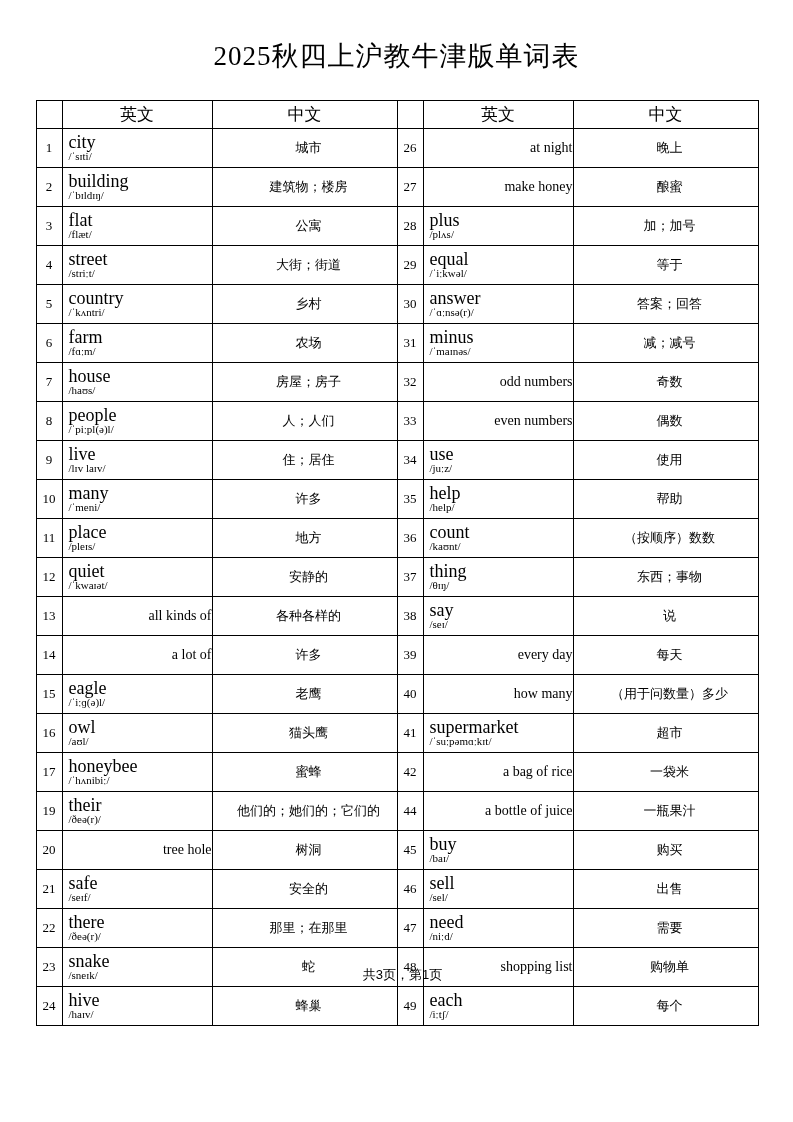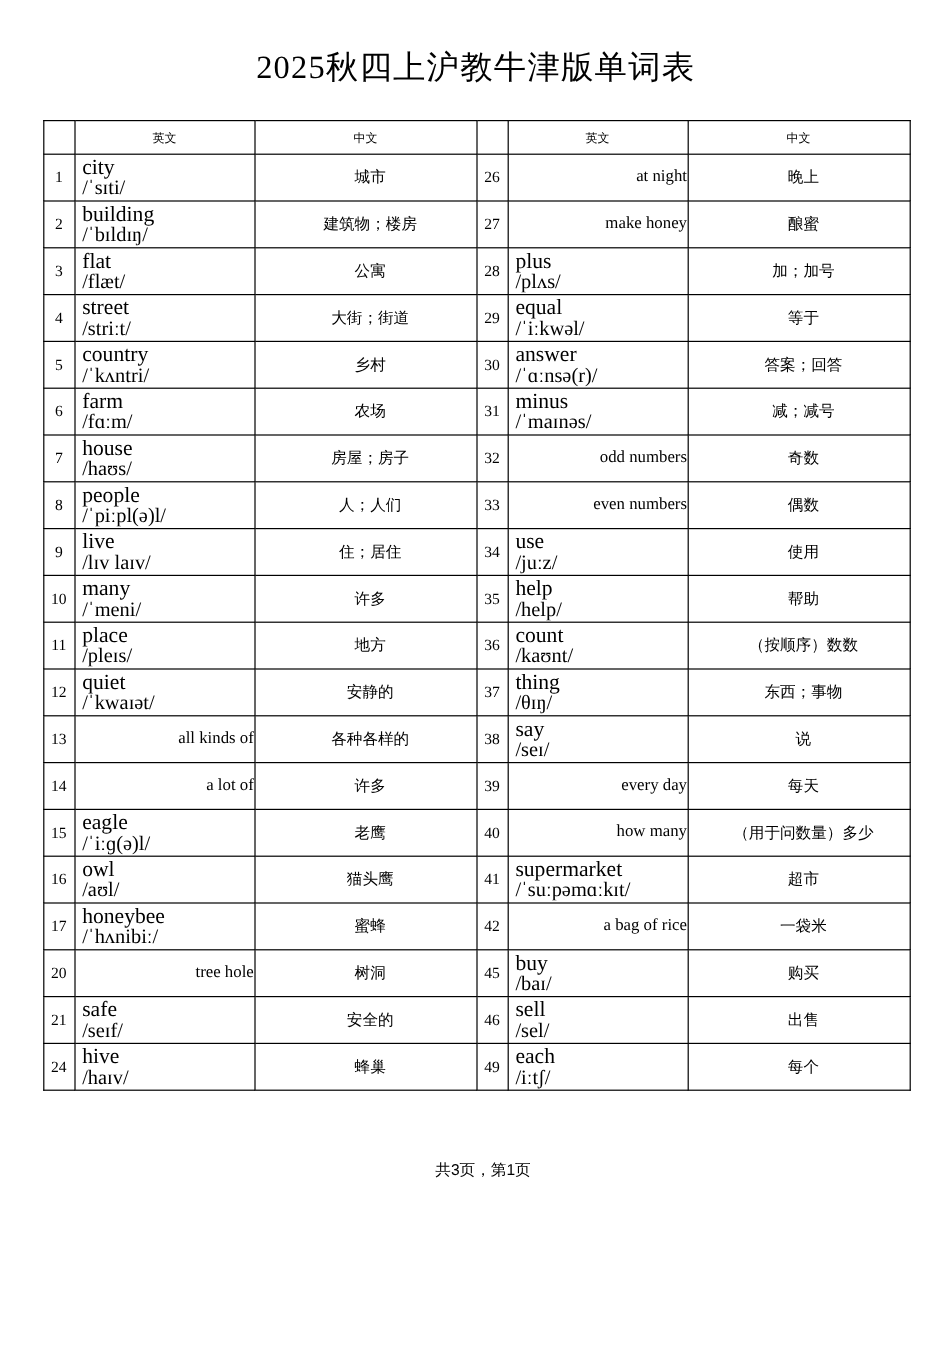--- a/index.html
+++ b/index.html
@@ -42,21 +42,21 @@
   }
   table.word-table th,
   table.word-table td {
     border: 1px solid #000;
     padding: 0;
     vertical-align: middle;
   }
   table.word-table th {
     height: 27px;
     font-weight: 400;
-    font-size: 10px;
+    font-size: 17px;
     font-family: "Liberation Sans", sans-serif;
     text-align: center;
     margin-left: 29px;
   }
   .col-num { width: 26px; }
   .col-en  { width: 150px; }
   .col-cn  { width: 185px; }
 
   table.word-table td.num {
     text-align: center;
@@ -76,21 +76,21 @@
   }
   td.row-cell { height: 38px; }
   .en-word {
     display: block;
     font-size: 18px;
     font-family: "Liberation Serif", serif;
     line-height: 1.05;
   }
   .en-phon {
     display: block;
-    font-size: 17px;
+    font-size: 11px;
     font-family: "Liberation Serif", serif;
     line-height: 1.05;
     margin-top: -1px;
   }
   .en-word.single {
     font-size: 14px;
     line-height: 1.0;
     text-align: right;
   }
   .footer {
@@ -355,20 +355,33 @@
               <span class="en-phon">/ˈhʌnibiː/</span>
             </td>
             <td class="cn row-cell">蜜蜂</td>
             <td class="num row-cell">42</td>
             <td class="en row-cell">
               <span class="en-word single">a bag of rice</span>
             </td>
             <td class="cn row-cell">一袋米</td>
           </tr>
           <tr>
+            <td class="num row-cell">19</td>
+            <td class="en row-cell">
+              <span class="en-word">their</span>
+              <span class="en-phon">/ðeə(r)/</span>
+            </td>
+            <td class="cn row-cell">他们的；她们的；它们的</td>
+            <td class="num row-cell">44</td>
+            <td class="en row-cell">
+              <span class="en-word single">a bottle of juice</span>
+            </td>
+            <td class="cn row-cell">一瓶果汁</td>
+          </tr>
+          <tr>
             <td class="num row-cell">20</td>
             <td class="en row-cell">
               <span class="en-word single">tree hole</span>
             </td>
             <td class="cn row-cell">树洞</td>
             <td class="num row-cell">45</td>
             <td class="en row-cell">
               <span class="en-word">buy</span>
               <span class="en-phon">/baɪ/</span>
             </td>
@@ -380,20 +393,47 @@
               <span class="en-word">safe</span>
               <span class="en-phon">/seɪf/</span>
             </td>
             <td class="cn row-cell">安全的</td>
             <td class="num row-cell">46</td>
             <td class="en row-cell">
               <span class="en-word">sell</span>
               <span class="en-phon">/sel/</span>
             </td>
             <td class="cn row-cell">出售</td>
+          </tr>
+          <tr>
+            <td class="num row-cell">22</td>
+            <td class="en row-cell">
+              <span class="en-word">there</span>
+              <span class="en-phon">/ðeə(r)/</span>
+            </td>
+            <td class="cn row-cell">那里；在那里</td>
+            <td class="num row-cell">47</td>
+            <td class="en row-cell">
+              <span class="en-word">need</span>
+              <span class="en-phon">/niːd/</span>
+            </td>
+            <td class="cn row-cell">需要</td>
+          </tr>
+          <tr>
+            <td class="num row-cell">23</td>
+            <td class="en row-cell">
+              <span class="en-word">snake</span>
+              <span class="en-phon">/sneɪk/</span>
+            </td>
+            <td class="cn row-cell">蛇</td>
+            <td class="num row-cell">48</td>
+            <td class="en row-cell">
+              <span class="en-word single">shopping list</span>
+            </td>
+            <td class="cn row-cell">购物单</td>
           </tr>
           <tr>
             <td class="num row-cell">24</td>
             <td class="en row-cell">
               <span class="en-word">hive</span>
               <span class="en-phon">/haɪv/</span>
             </td>
             <td class="cn row-cell">蜂巢</td>
             <td class="num row-cell">49</td>
             <td class="en row-cell">

